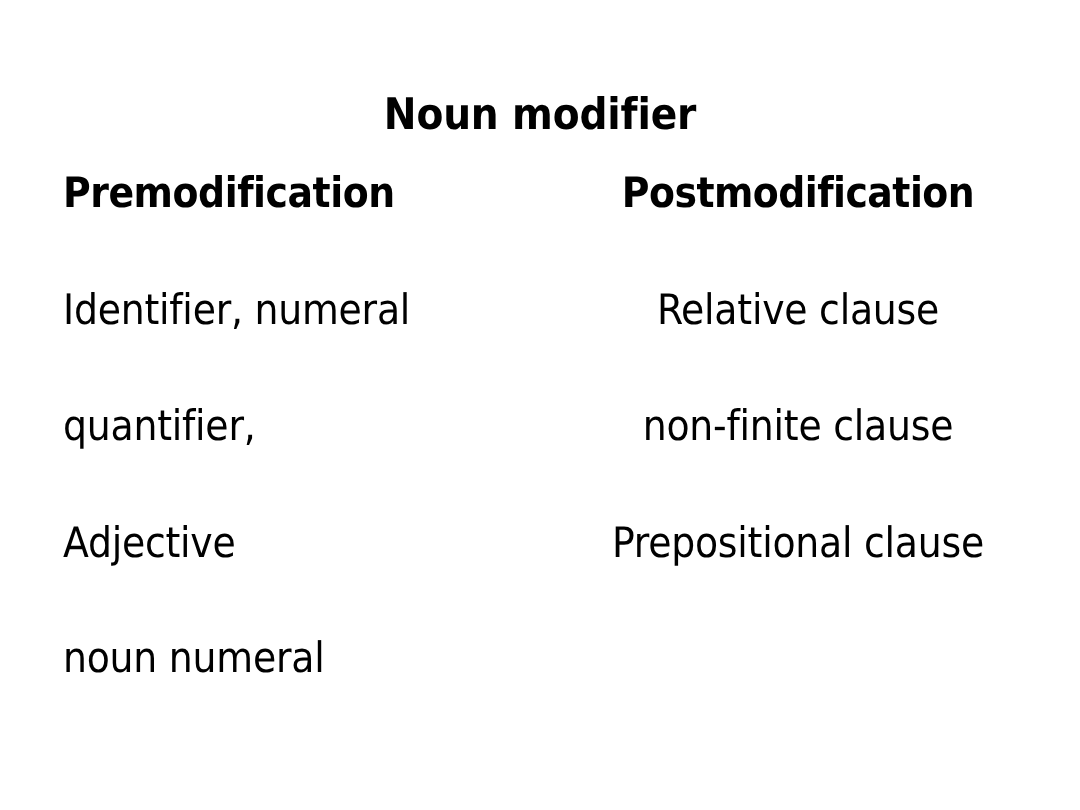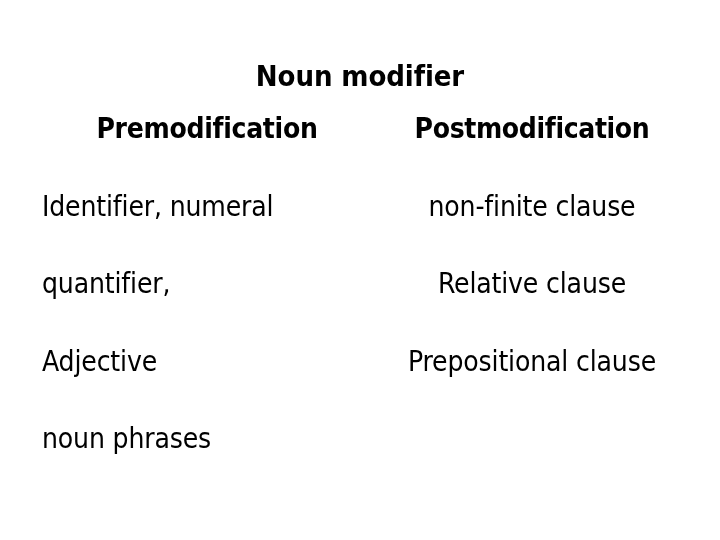--- a/index.html
+++ b/index.html
@@ -67,21 +67,20 @@
     height: 45.5px;
     line-height: 45.5px;
     font-size: 28px;
     white-space: nowrap;
     letter-spacing: -0.15px;
   }
 
   .row.heading {
     font-weight: bold;
     letter-spacing: -0.3px;
-    text-align: center;
   }
 
   .row.body-row {
     font-weight: normal;
     margin-top: 32px;
   }
 
   
   .column-right .row.heading { letter-spacing: -0.35px; }
 </style>
@@ -92,24 +91,24 @@
 
   <div class="slide-title">Noun modifier</div>
 
   <div class="columns">
 
     <div class="column column-left">
       <div class="row heading">Premodification</div>
       <div class="row body-row">Identifier, numeral</div>
       <div class="row body-row">quantifier,</div>
       <div class="row body-row">Adjective</div>
-      <div class="row body-row">noun phrases</div>
+      <div class="row body-row">noun numeral</div>
     </div>
 
     <div class="column column-right">
       <div class="row heading">Postmodification</div>
+      <div class="row body-row">Relative clause</div>
       <div class="row body-row">non-finite clause</div>
-      <div class="row body-row">Relative clause</div>
       <div class="row body-row">Prepositional clause</div>
     </div>
 
   </div>
 </div>
 
 </body></html>

